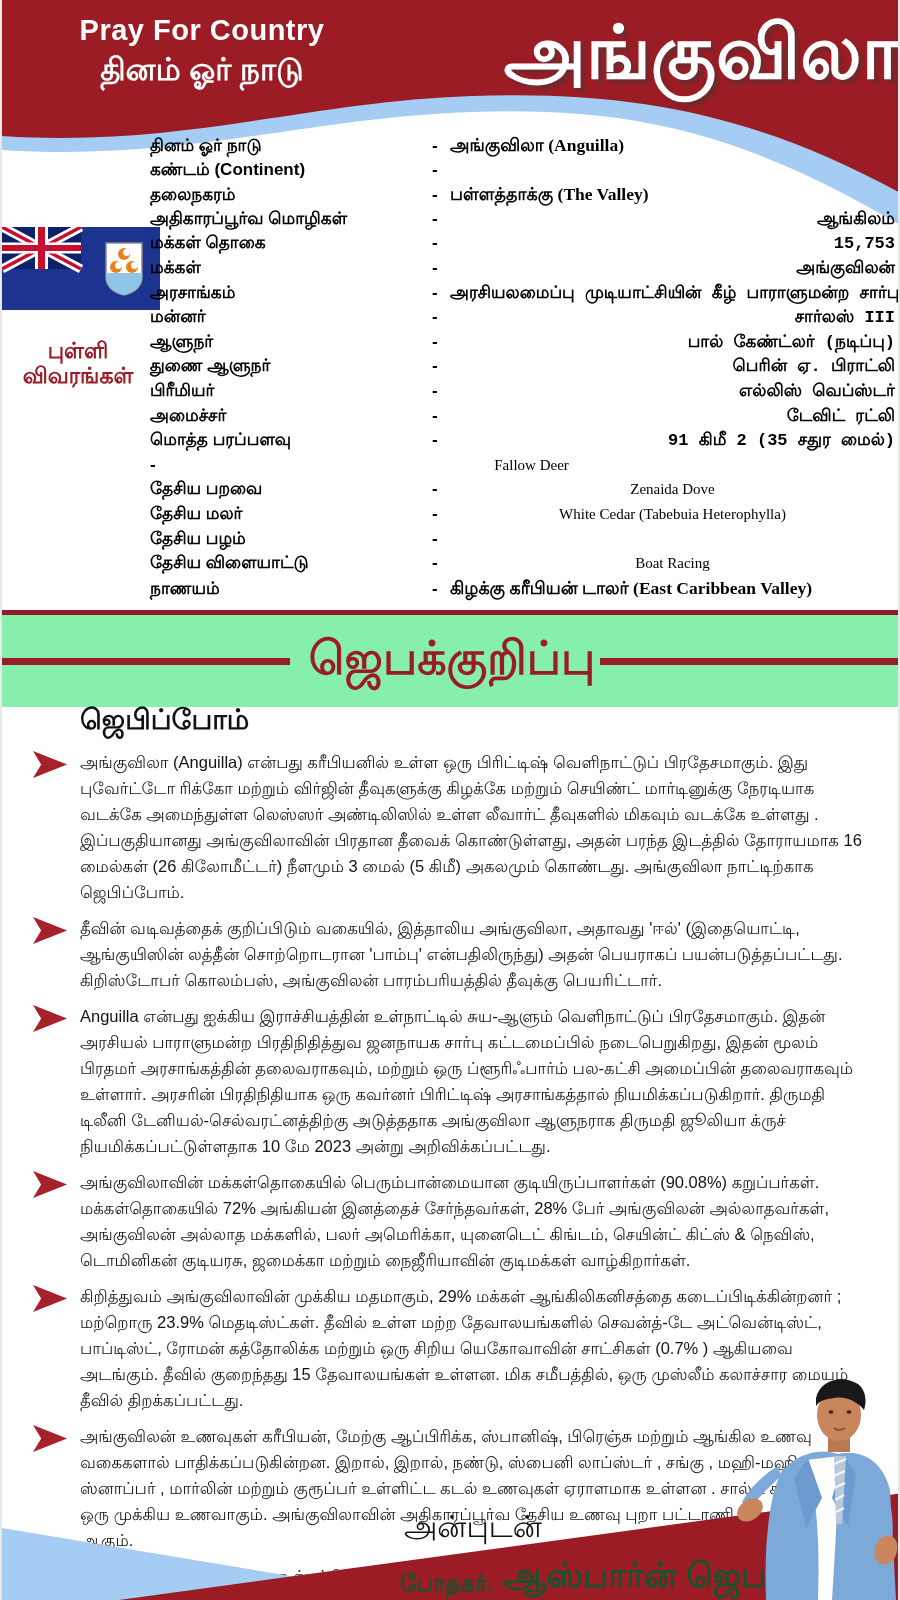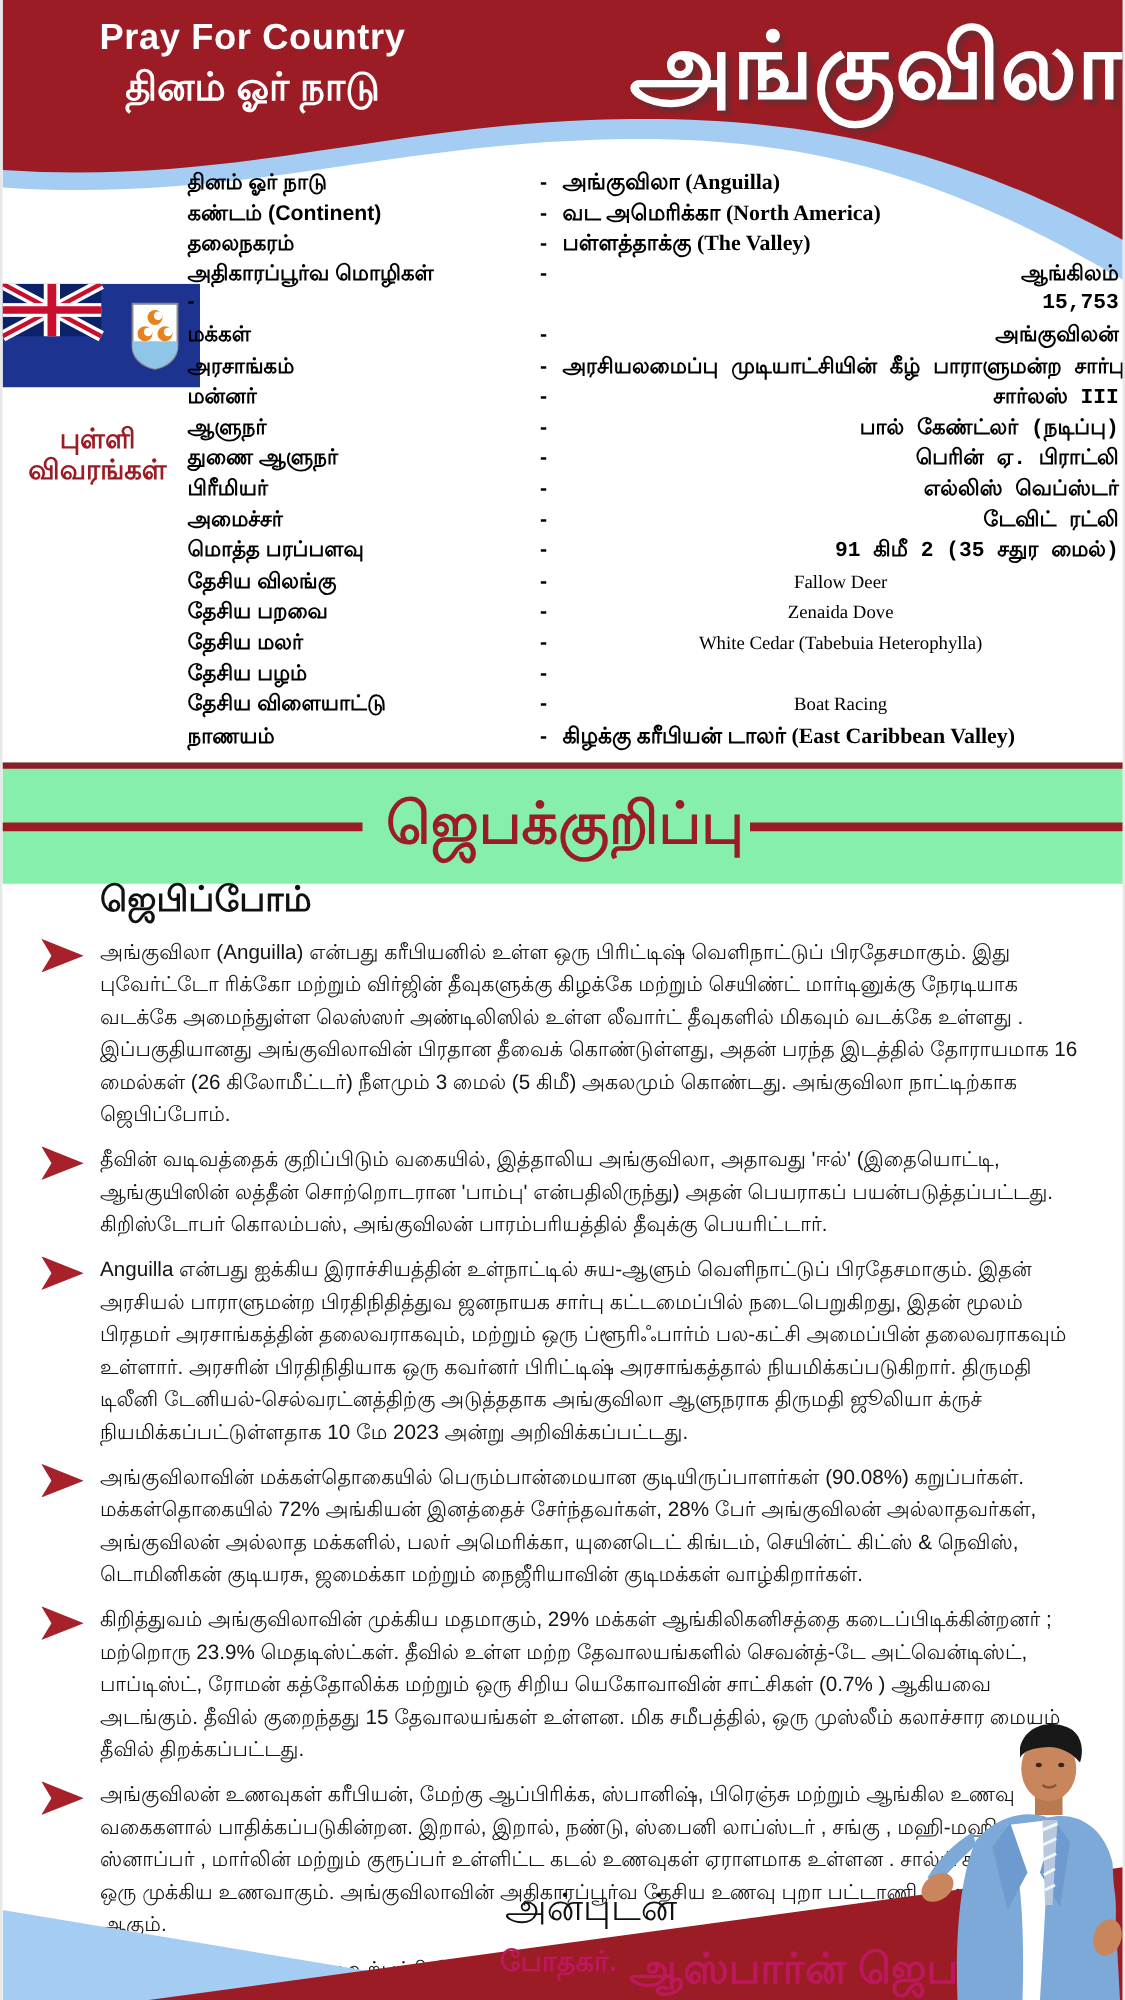--- a/index.html
+++ b/index.html
@@ -45,22 +45,22 @@
                color:#141414;text-align:left;}
   .arrow-bullet{position:absolute;left:-47px;top:2px;width:34px;height:27px;background:#a7212b;
                clip-path:polygon(0 0,100% 50%,0 100%,24% 50%);}
 
   
   .footer-blue-tri{position:absolute;top:1528px;left:0;width:432px;height:72px;background:#a5cdf3;
                clip-path:polygon(0 0,100% 100%,0 100%);}
   .footer-red-band{position:absolute;top:1490px;left:0;width:900px;height:110px;background:#9b1c24;
                clip-path:polygon(13% 100%,100% 3%,100% 100%);}
   .signoff{position:absolute;top:1510px;left:402px;font-size:30px;color:#111;}
-  .pastor-line{position:absolute;top:1556px;left:398px;display:flex;align-items:flex-start;gap:10px;
-               color:#be185d;white-space:nowrap;z-index:3;}
+  .pastor-line{position:absolute;top:1556px;left:398px;display:flex;align-items:flex-end;gap:10px;
+               color:#14532d;white-space:nowrap;z-index:3;}
   .pastor-prefix{font-size:23px;font-weight:bold;}
   .pastor-name{font-size:34px;font-weight:bold;}
   .pastor-photo{position:absolute;top:1368px;right:0;z-index:4;}
 </style>
 </head>
 <body>
 
 <div class="page">
 
   <div class="header">
@@ -105,36 +105,36 @@
   <div class="facts-rows">
     <div class="fact-row">
       <span class="fact-label">தினம் ஓர் நாடு</span>
       <span class="fact-dash">-</span>
       <span class="fact-value v-mixed">அங்குவிலா (Anguilla)</span>
     </div>
 
     <div class="fact-row">
       <span class="fact-label">கண்டம் (Continent)</span>
       <span class="fact-dash">-</span>
-      <span class="fact-value v-mixed">வட அமெரிக்கா (North America)</span>
     </div>
 
     <div class="fact-row">
       <span class="fact-label">தலைநகரம்</span>
       <span class="fact-dash">-</span>
       <span class="fact-value v-mixed">பள்ளத்தாக்கு (The Valley)</span>
     </div>
 
     <div class="fact-row">
       <span class="fact-label">அதிகாரப்பூர்வ மொழிகள்</span>
       <span class="fact-dash">-</span>
       <span class="fact-value v-sans">ஆங்கிலம்</span>
     </div>
 
     <div class="fact-row">
+      <span class="fact-label">மக்கள் தொகை</span>
       <span class="fact-dash">-</span>
       <span class="fact-value v-sans">15,753</span>
     </div>
 
     <div class="fact-row">
       <span class="fact-label">மக்கள்</span>
       <span class="fact-dash">-</span>
       <span class="fact-value v-sans">அங்குவிலன்</span>
     </div>
 
@@ -174,21 +174,20 @@
       <span class="fact-value v-sans">டேவிட் ரட்லி</span>
     </div>
 
     <div class="fact-row">
       <span class="fact-label">மொத்த பரப்பளவு</span>
       <span class="fact-dash">-</span>
       <span class="fact-value v-sans">91 கிமீ 2 (35 சதுர மைல்)</span>
     </div>
 
     <div class="fact-row">
-      <span class="fact-label">தேசிய விலங்கு</span>
       <span class="fact-dash">-</span>
       <span class="fact-value v-serif">Fallow Deer</span>
     </div>
 
     <div class="fact-row">
       <span class="fact-label">தேசிய பறவை</span>
       <span class="fact-dash">-</span>
       <span class="fact-value v-serif">Zenaida Dove</span>
     </div>
 

